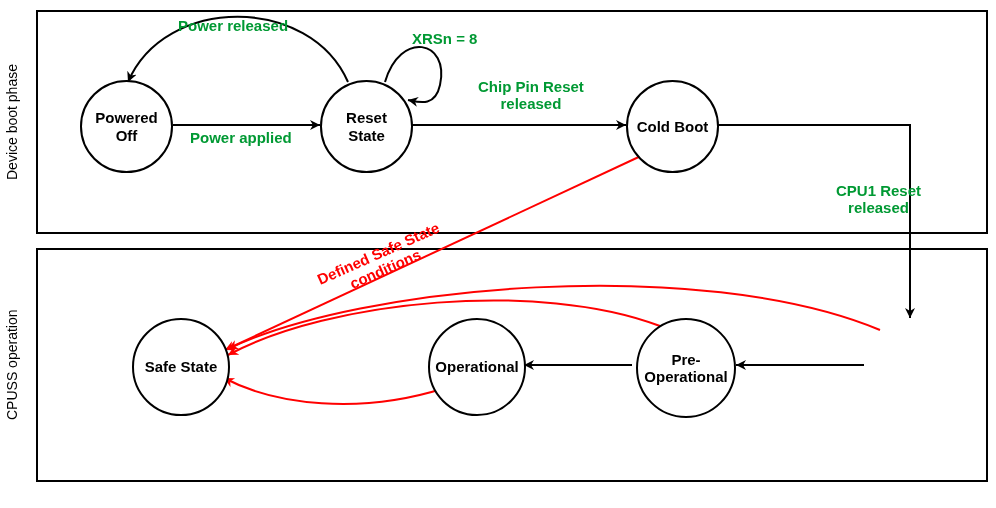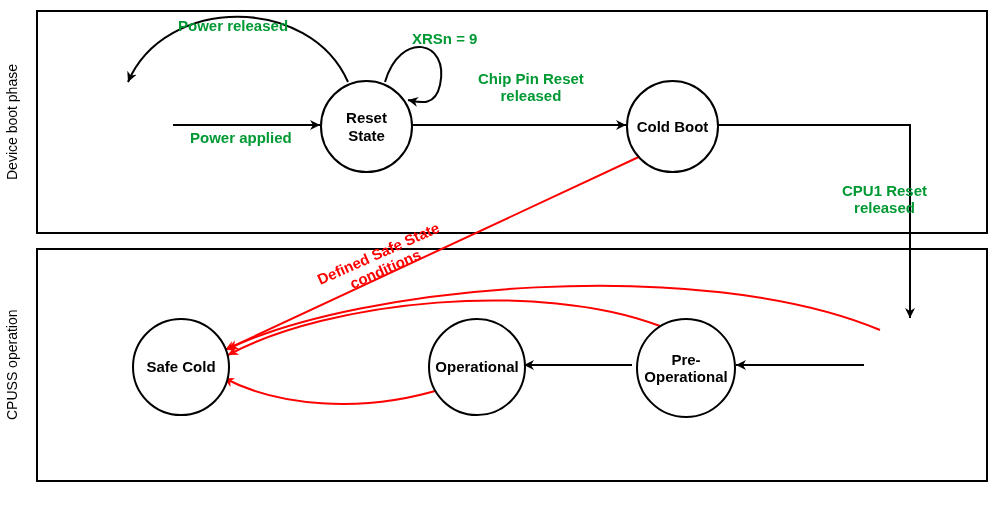--- a/index.html
+++ b/index.html
@@ -108,26 +108,27 @@
 
     <path d="M 643 155 L 225 350" stroke="#ff0000" stroke-width="2" fill="none" marker-end="url(#arrR)"></path>
 
     <path d="M 880 330 C 700 255, 360 285, 228 349" stroke="#ff0000" stroke-width="2" fill="none" marker-end="url(#arrR)"></path>
 
     <path d="M 660 326 C 540 280, 330 300, 228 355" stroke="#ff0000" stroke-width="2" fill="none" marker-end="url(#arrR)"></path>
 
     <path d="M 445 388 C 360 415, 275 405, 224 378" stroke="#ff0000" stroke-width="2" fill="none" marker-end="url(#arrR)"></path>
   </svg>
 
+  <div class="node" style="left:80px; top:80px; width:93px; height:93px;">Powered<br>Off</div>
   <div class="node" style="left:626px; top:80px; width:93px; height:93px;">Cold Boot</div>
   <div class="node" style="left:320px; top:80px; width:93px; height:93px;">Reset<br>State</div>
   <div class="node" style="left:636px; top:318px; width:100px; height:100px;">Pre-<br>Operational</div>
   <div class="node" style="left:428px; top:318px; width:98px; height:98px;">Operational</div>
-  <div class="node" style="left:132px; top:318px; width:98px; height:98px;">Safe Cold</div>
+  <div class="node" style="left:132px; top:318px; width:98px; height:98px;">Safe State</div>
 
   <div class="edge-label green" style="left:190px; top:129px;">Power applied</div>
   <div class="edge-label green" style="left:178px; top:17px;">Power released</div>
-  <div class="edge-label green" style="left:412px; top:30px;">XRSn = 9</div>
-  <div class="edge-label green" style="left:478px; top:70px;">Chip Pin Reset<br>released</div>
-  <div class="edge-label green" style="left:836px; top:182px;margin-left:6px;">CPU1 Reset<br>released</div>
+  <div class="edge-label green" style="left:412px; top:30px;">XRSn = 8</div>
+  <div class="edge-label green" style="left:478px; top:78px;">Chip Pin Reset<br>released</div>
+  <div class="edge-label green" style="left:836px; top:182px;">CPU1 Reset<br>released</div>
   <div class="edge-label red" style="left:316px; top:244px; transform: rotate(-24deg);">Defined Safe State<br>conditions</div>
 
 </div>
 
 </body></html>

